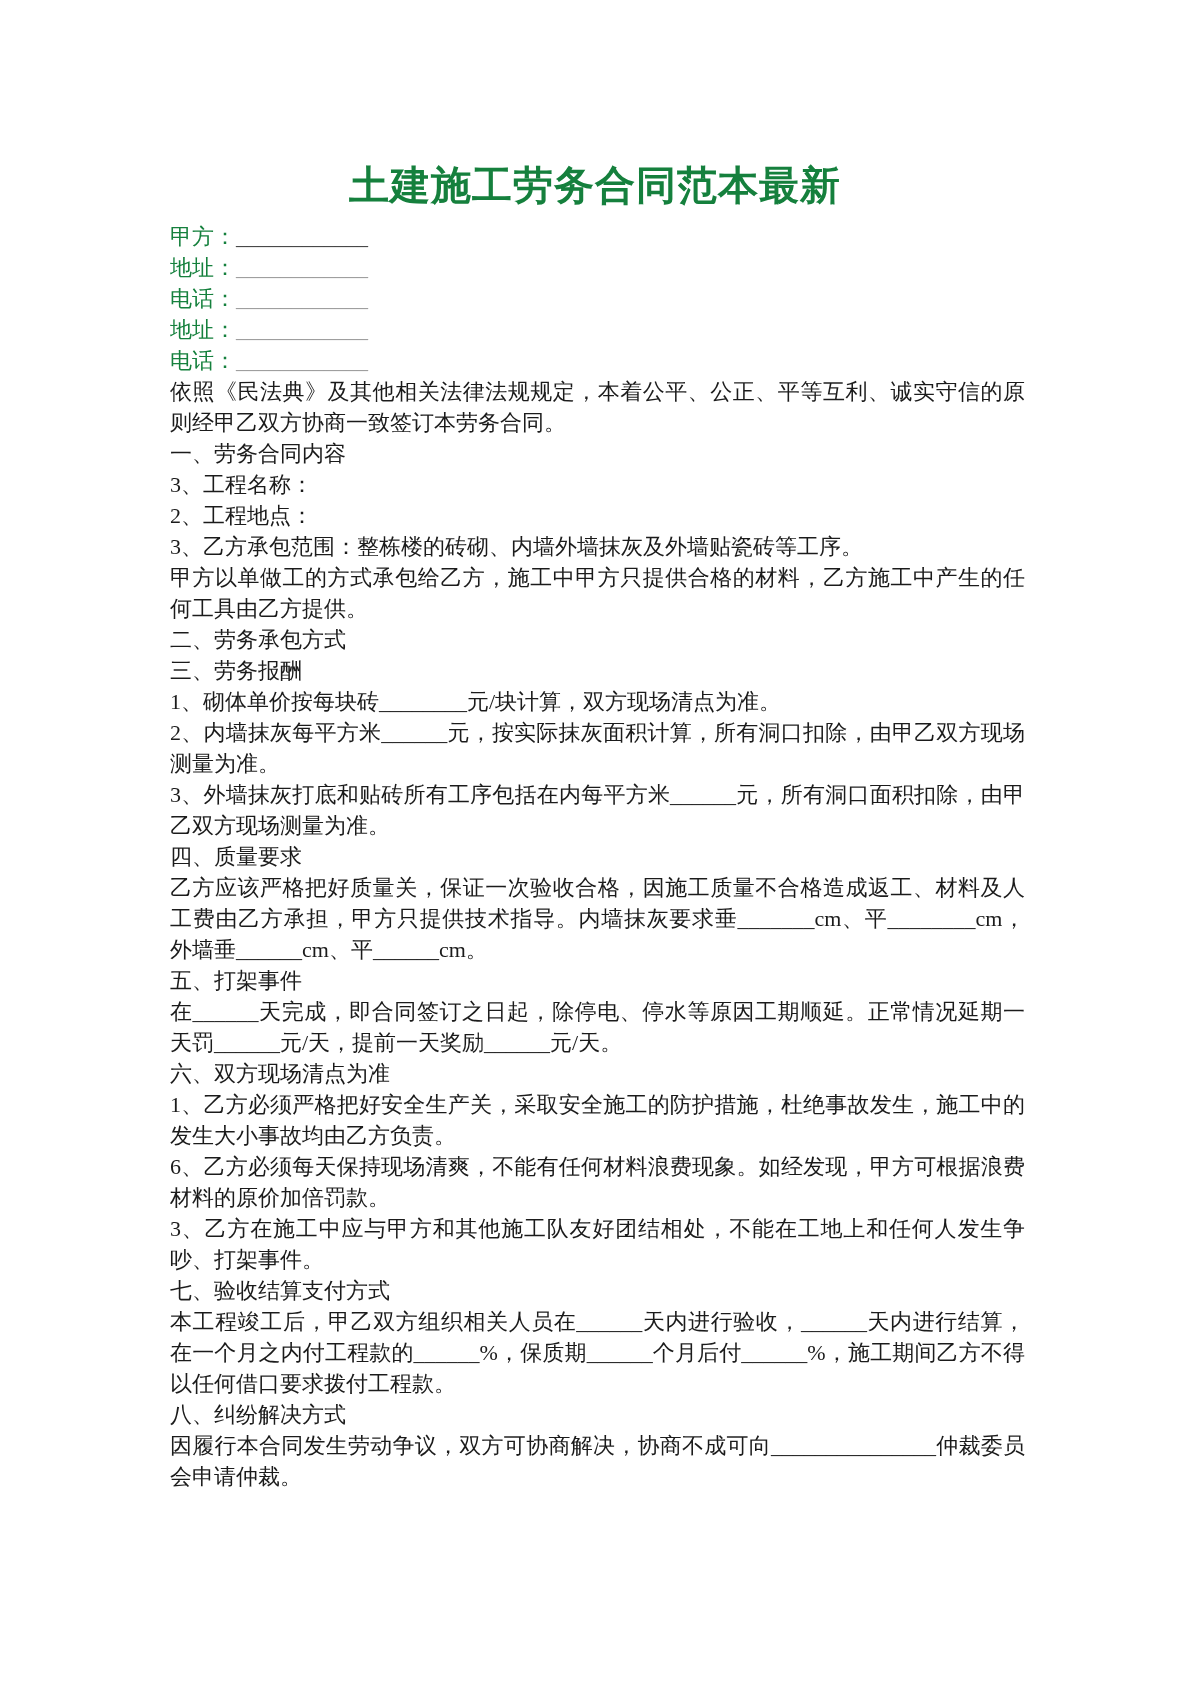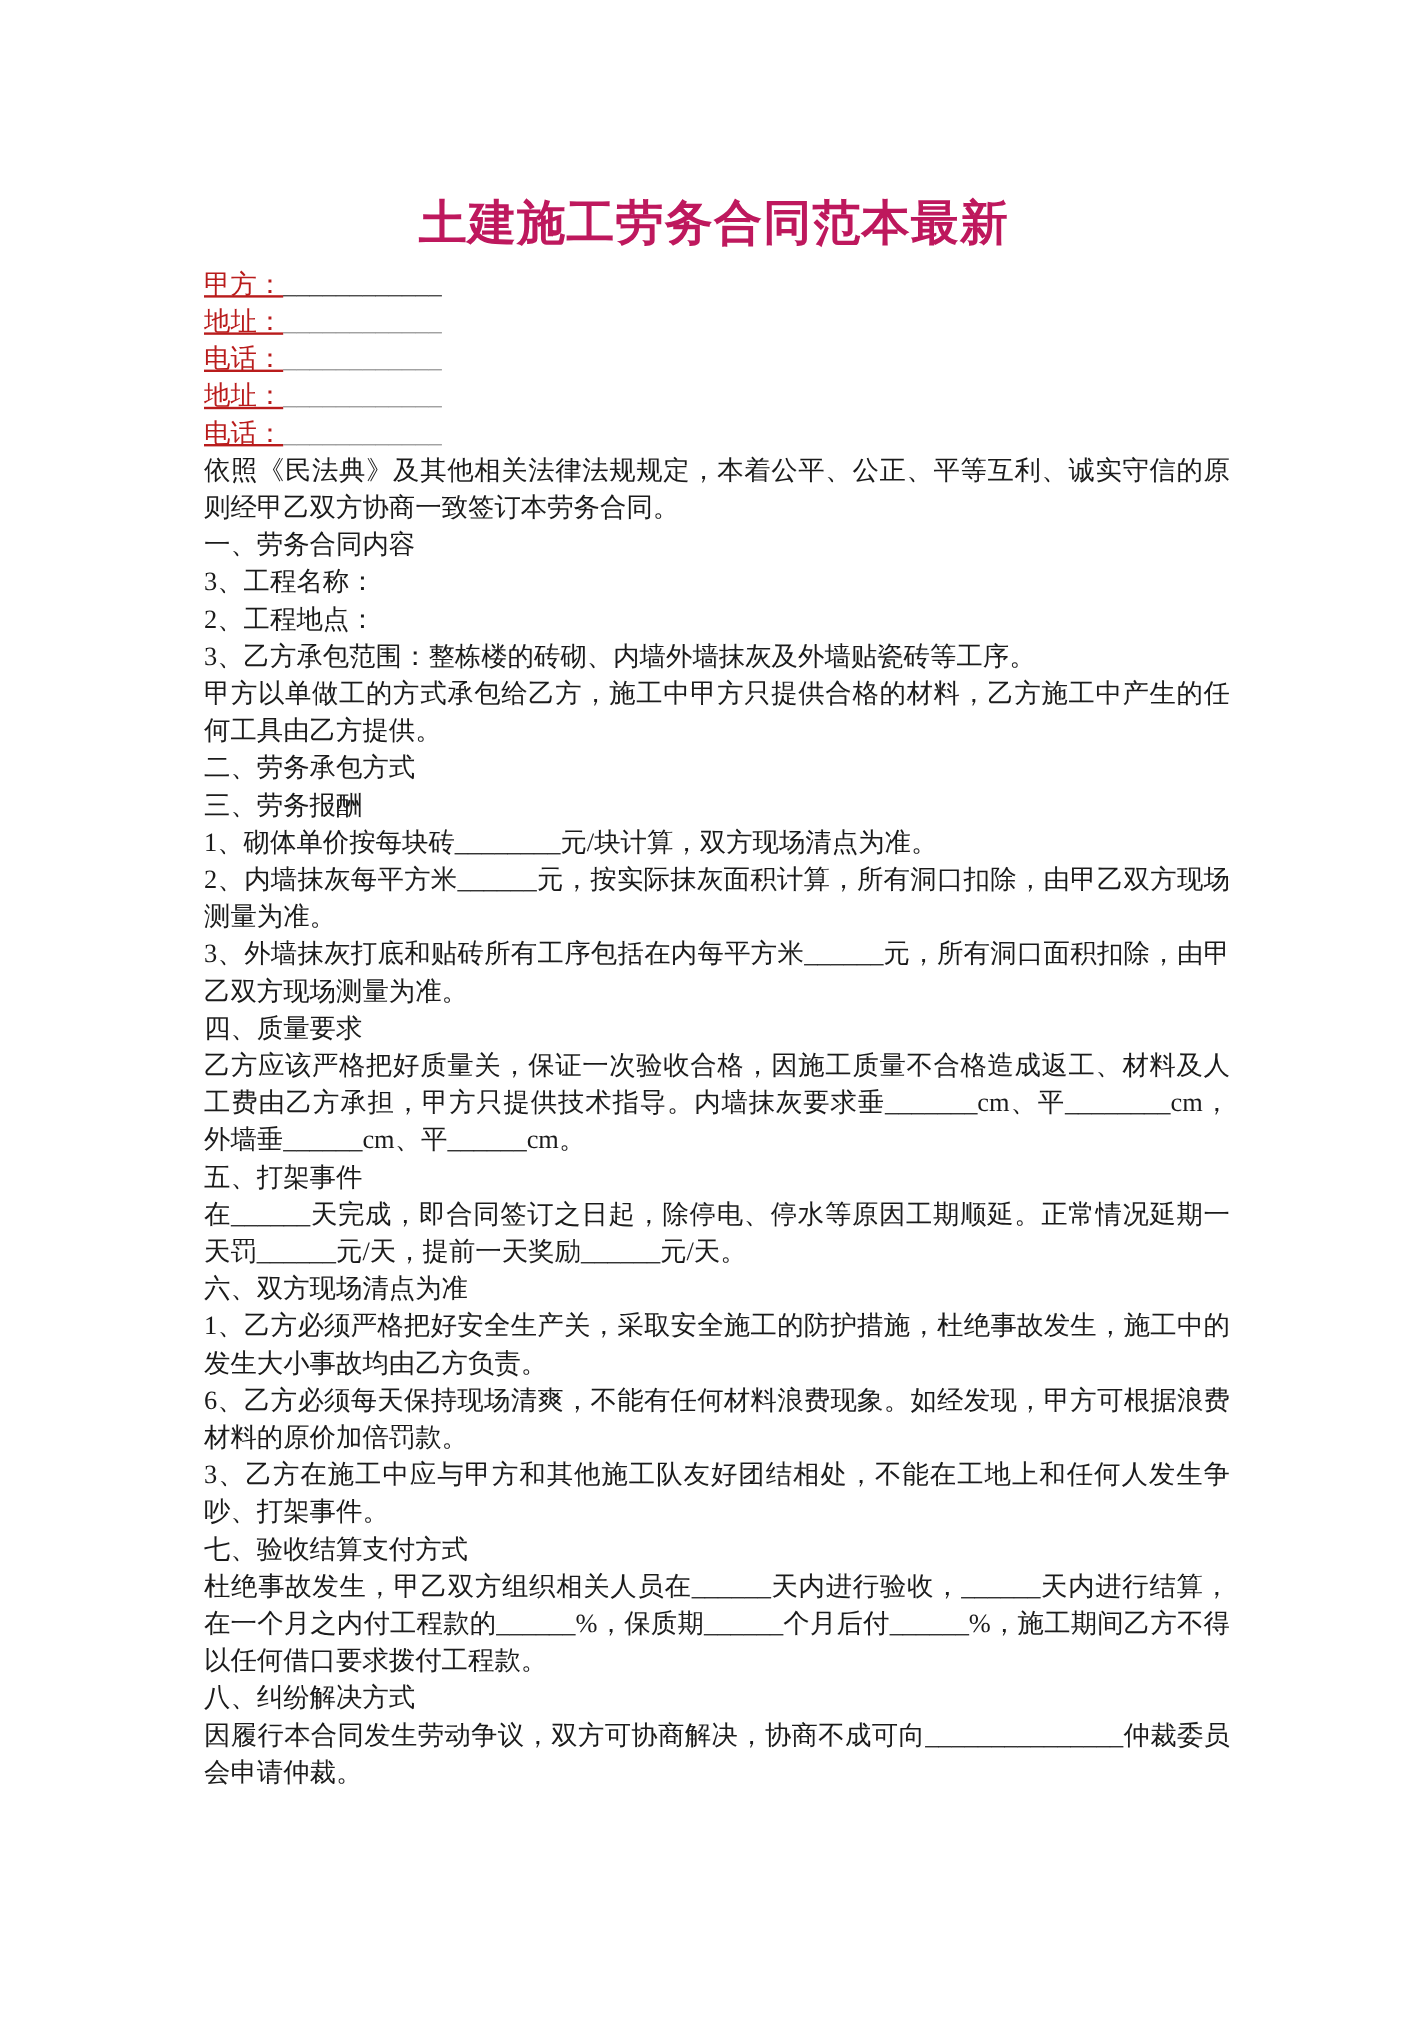--- a/index.html
+++ b/index.html
@@ -17,34 +17,34 @@
     position: absolute;
     top: 163px;
     left: 0;
     width: 100%;
     margin: 0;
     text-align: center;
     font-size: 40px;
     line-height: 46px;
     font-weight: 700;
     letter-spacing: 1px;
-    color: #be185d;
+    color: #15803d;
   }
   .content {
     position: absolute;
     left: 170px;
     top: 221px;
     width: 855px;
     font-size: 22px;
     line-height: 31px;
     text-align: justify;
     word-break: break-all;
   }
   .field { white-space: nowrap; }
-  .field .flabel { color: #b91c1c; text-decoration: underline; }
+  .field .flabel { color: #15803d; }
   .field .fblank { color: #9a9a9a; letter-spacing: 0; }
   .field.first .fblank { color: #3d3d3d; }
   .content p { margin: 0; padding: 0; }
 </style>
 </head>
 <body>
 
 <div class="page">
 
   <h1 class="doc-title">土建施工劳务合同范本最新</h1>
@@ -75,18 +75,18 @@
     <p>3、外墙抹灰打底和贴砖所有工序包括在内每平方米______元，所有洞口面积扣除，由甲乙双方现场测量为准。</p>
     <p>四、质量要求</p>
     <p>乙方应该严格把好质量关，保证一次验收合格，因施工质量不合格造成返工、材料及人工费由乙方承担，甲方只提供技术指导。内墙抹灰要求垂_______cm、平________cm，外墙垂______cm、平______cm。</p>
     <p>五、打架事件</p>
     <p>在______天完成，即合同签订之日起，除停电、停水等原因工期顺延。正常情况延期一天罚______元/天，提前一天奖励______元/天。</p>
     <p>六、双方现场清点为准</p>
     <p>1、乙方必须严格把好安全生产关，采取安全施工的防护措施，杜绝事故发生，施工中的发生大小事故均由乙方负责。</p>
     <p>6、乙方必须每天保持现场清爽，不能有任何材料浪费现象。如经发现，甲方可根据浪费材料的原价加倍罚款。</p>
     <p>3、乙方在施工中应与甲方和其他施工队友好团结相处，不能在工地上和任何人发生争吵、打架事件。</p>
     <p>七、验收结算支付方式</p>
-    <p>杜绝事故发生，甲乙双方组织相关人员在______天内进行验收，______天内进行结算，在一个月之内付工程款的______%，保质期______个月后付______%，施工期间乙方不得以任何借口要求拨付工程款。</p>
+    <p>本工程竣工后，甲乙双方组织相关人员在______天内进行验收，______天内进行结算，在一个月之内付工程款的______%，保质期______个月后付______%，施工期间乙方不得以任何借口要求拨付工程款。</p>
     <p>八、纠纷解决方式</p>
     <p>因履行本合同发生劳动争议，双方可协商解决，协商不成可向_______________仲裁委员会申请仲裁。</p>
 
   </div>
 </div>
 
 </body></html>

